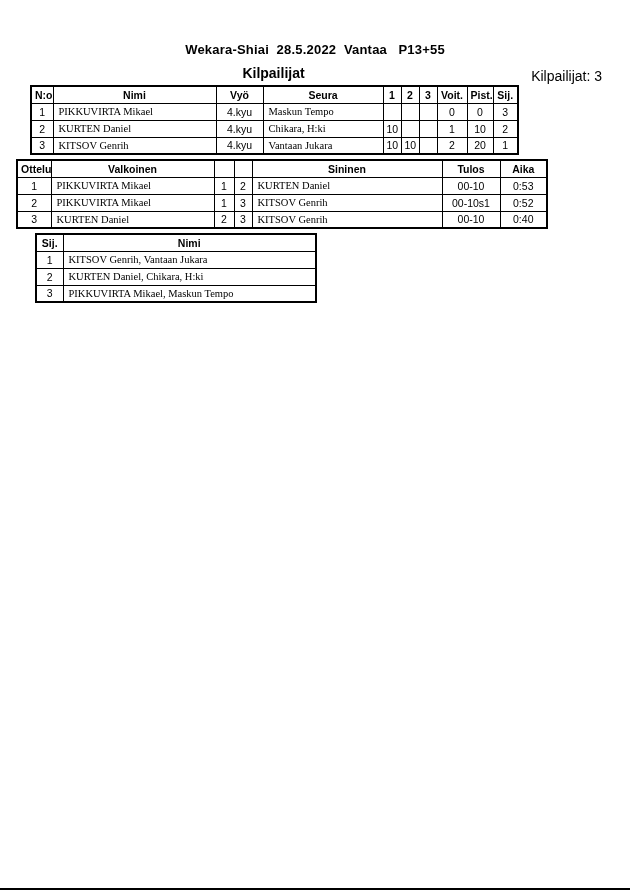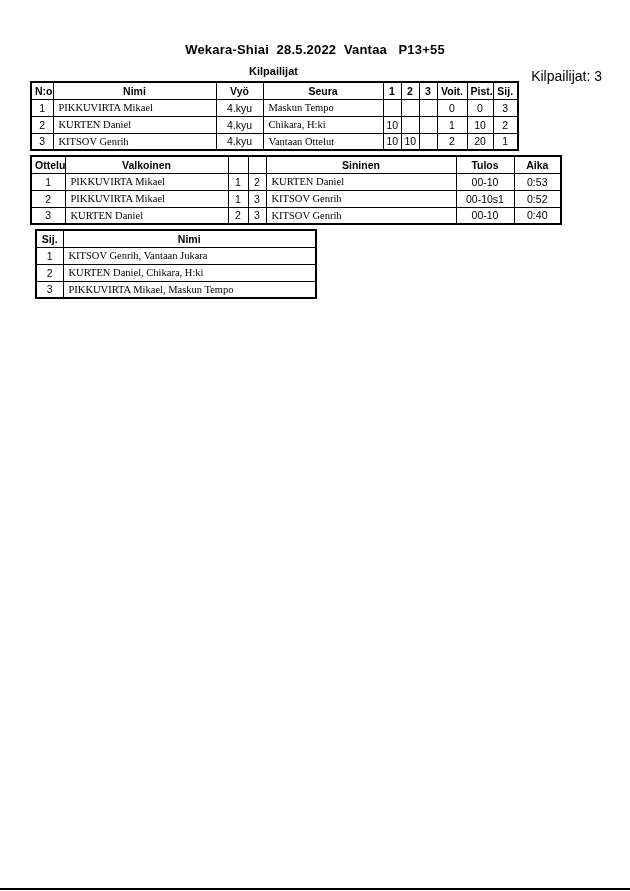--- a/index.html
+++ b/index.html
@@ -22,21 +22,21 @@
   .title {
     padding-top: 42px;
     text-align: center;
     font-size: 13px;
     font-weight: bold;
     white-space: pre;
     letter-spacing: 0.2px;
   }
   .sec-title {
     font-weight: bold;
-    font-size: 11px;
+    font-size: 14px;
     text-align: center;
   }
   .sec-title.t1 { margin-top: 8px;  width: 487px; margin-left: 30px; }
   .sec-title.t2 { margin-top: 21px; width: 530px; margin-left: 30px; }
   .sec-title.t3 { margin-top: 21px; width: 280px; margin-left: 35px; }
   table {
     border-collapse: collapse;
     table-layout: fixed;
     margin-top: 4px;
     border-radius: 30px;
@@ -48,21 +48,21 @@
     font-size: 10.5px;
     padding: 0 3px;
     overflow: hidden;
     white-space: nowrap;
     vertical-align: middle;
   }
   .tbl th { font-weight: bold; text-align: center; }
   .tbl td.c { text-align: center; }
   .tbl td.l { text-align: left; padding-left: 5px; font-family: Liberation Serif, serif; }
   .tbl1 { width: 487px; margin-left: 30px; }
-  .tbl2 { width: 530px; margin-left: 30px; }
+  .tbl2 { width: 530px; margin-left: 16px; }
   .tbl3 { width: 280px; margin-left: 35px; }
   .bottom-edge {
     position: absolute;
     left: 0; right: 0; bottom: 1px;
     height: 2px;
     background: #000;
   }
 </style>
 </head>
 <body>
@@ -123,21 +123,21 @@
         <td class="c"></td>
         <td class="c"></td>
         <td class="c">1</td>
         <td class="c">10</td>
         <td class="c">2</td>
       </tr>
       <tr>
         <td class="c">3</td>
         <td class="l">KITSOV Genrih</td>
         <td class="c">4.kyu</td>
-        <td class="l">Vantaan Ottelut</td>
+        <td class="l">Vantaan Jukara</td>
         <td class="c">10</td>
         <td class="c">10</td>
         <td class="c"></td>
         <td class="c">2</td>
         <td class="c">20</td>
         <td class="c">1</td>
       </tr>
     </tbody>
   </table>
 

